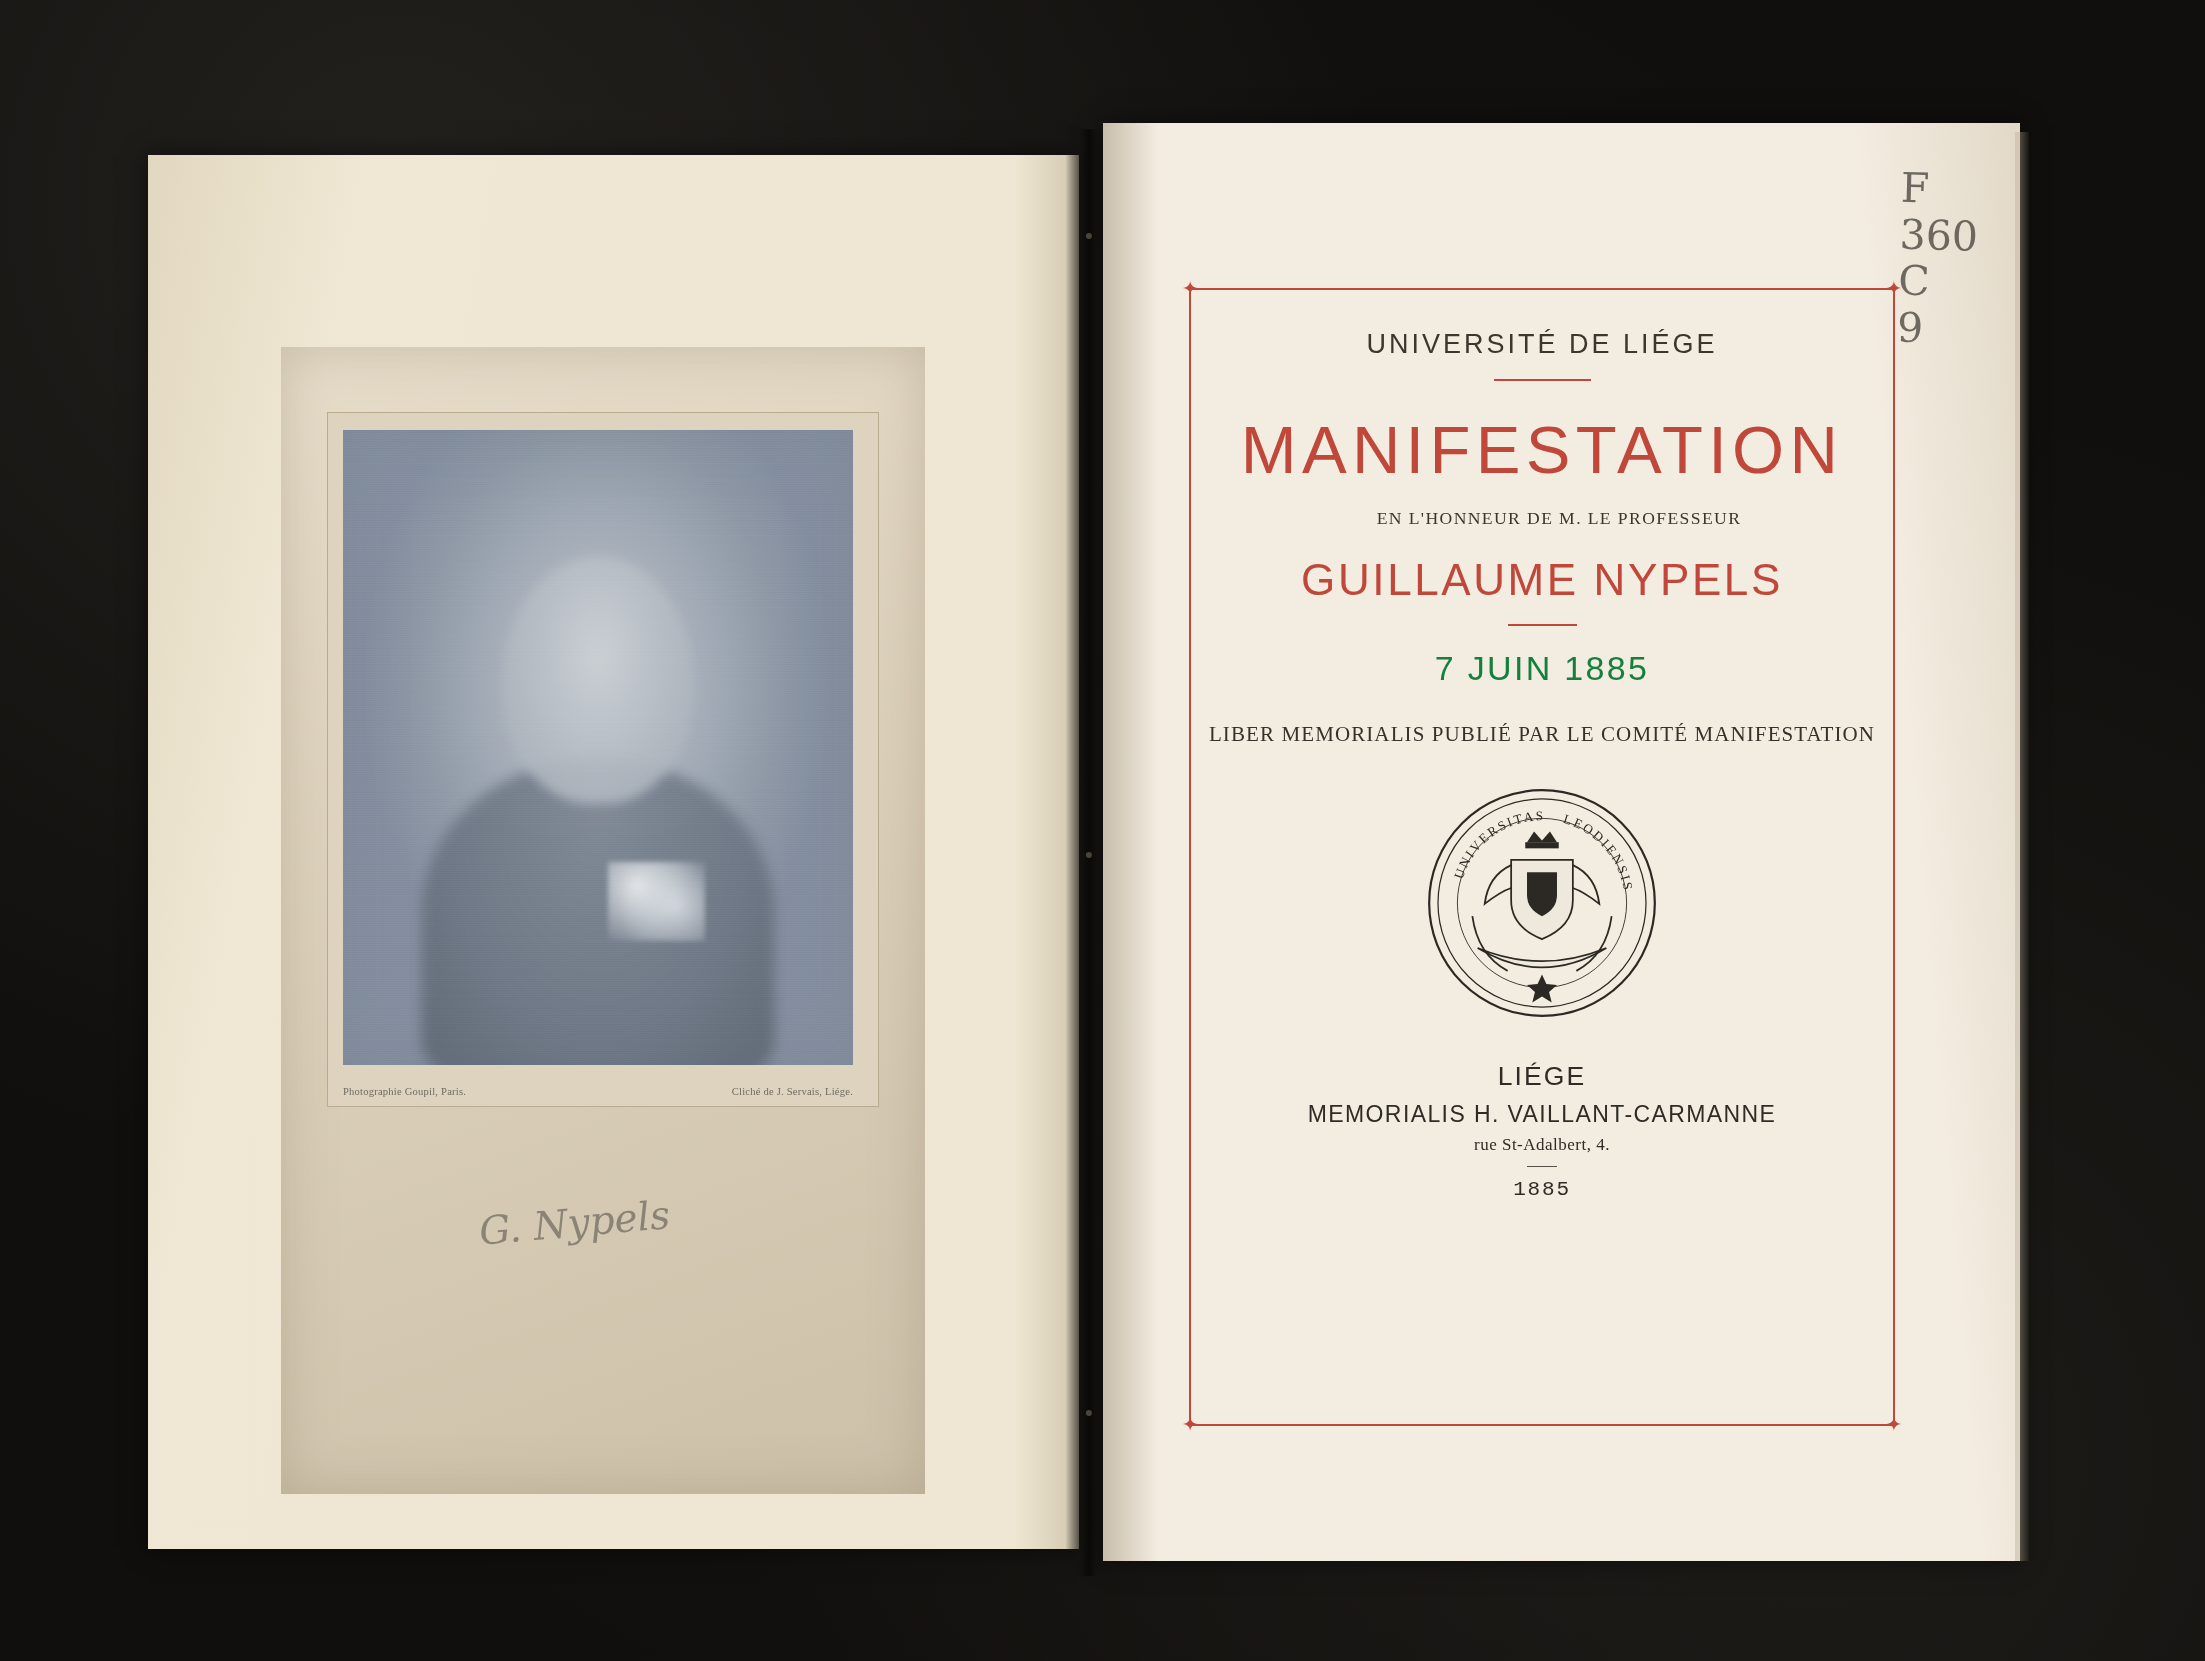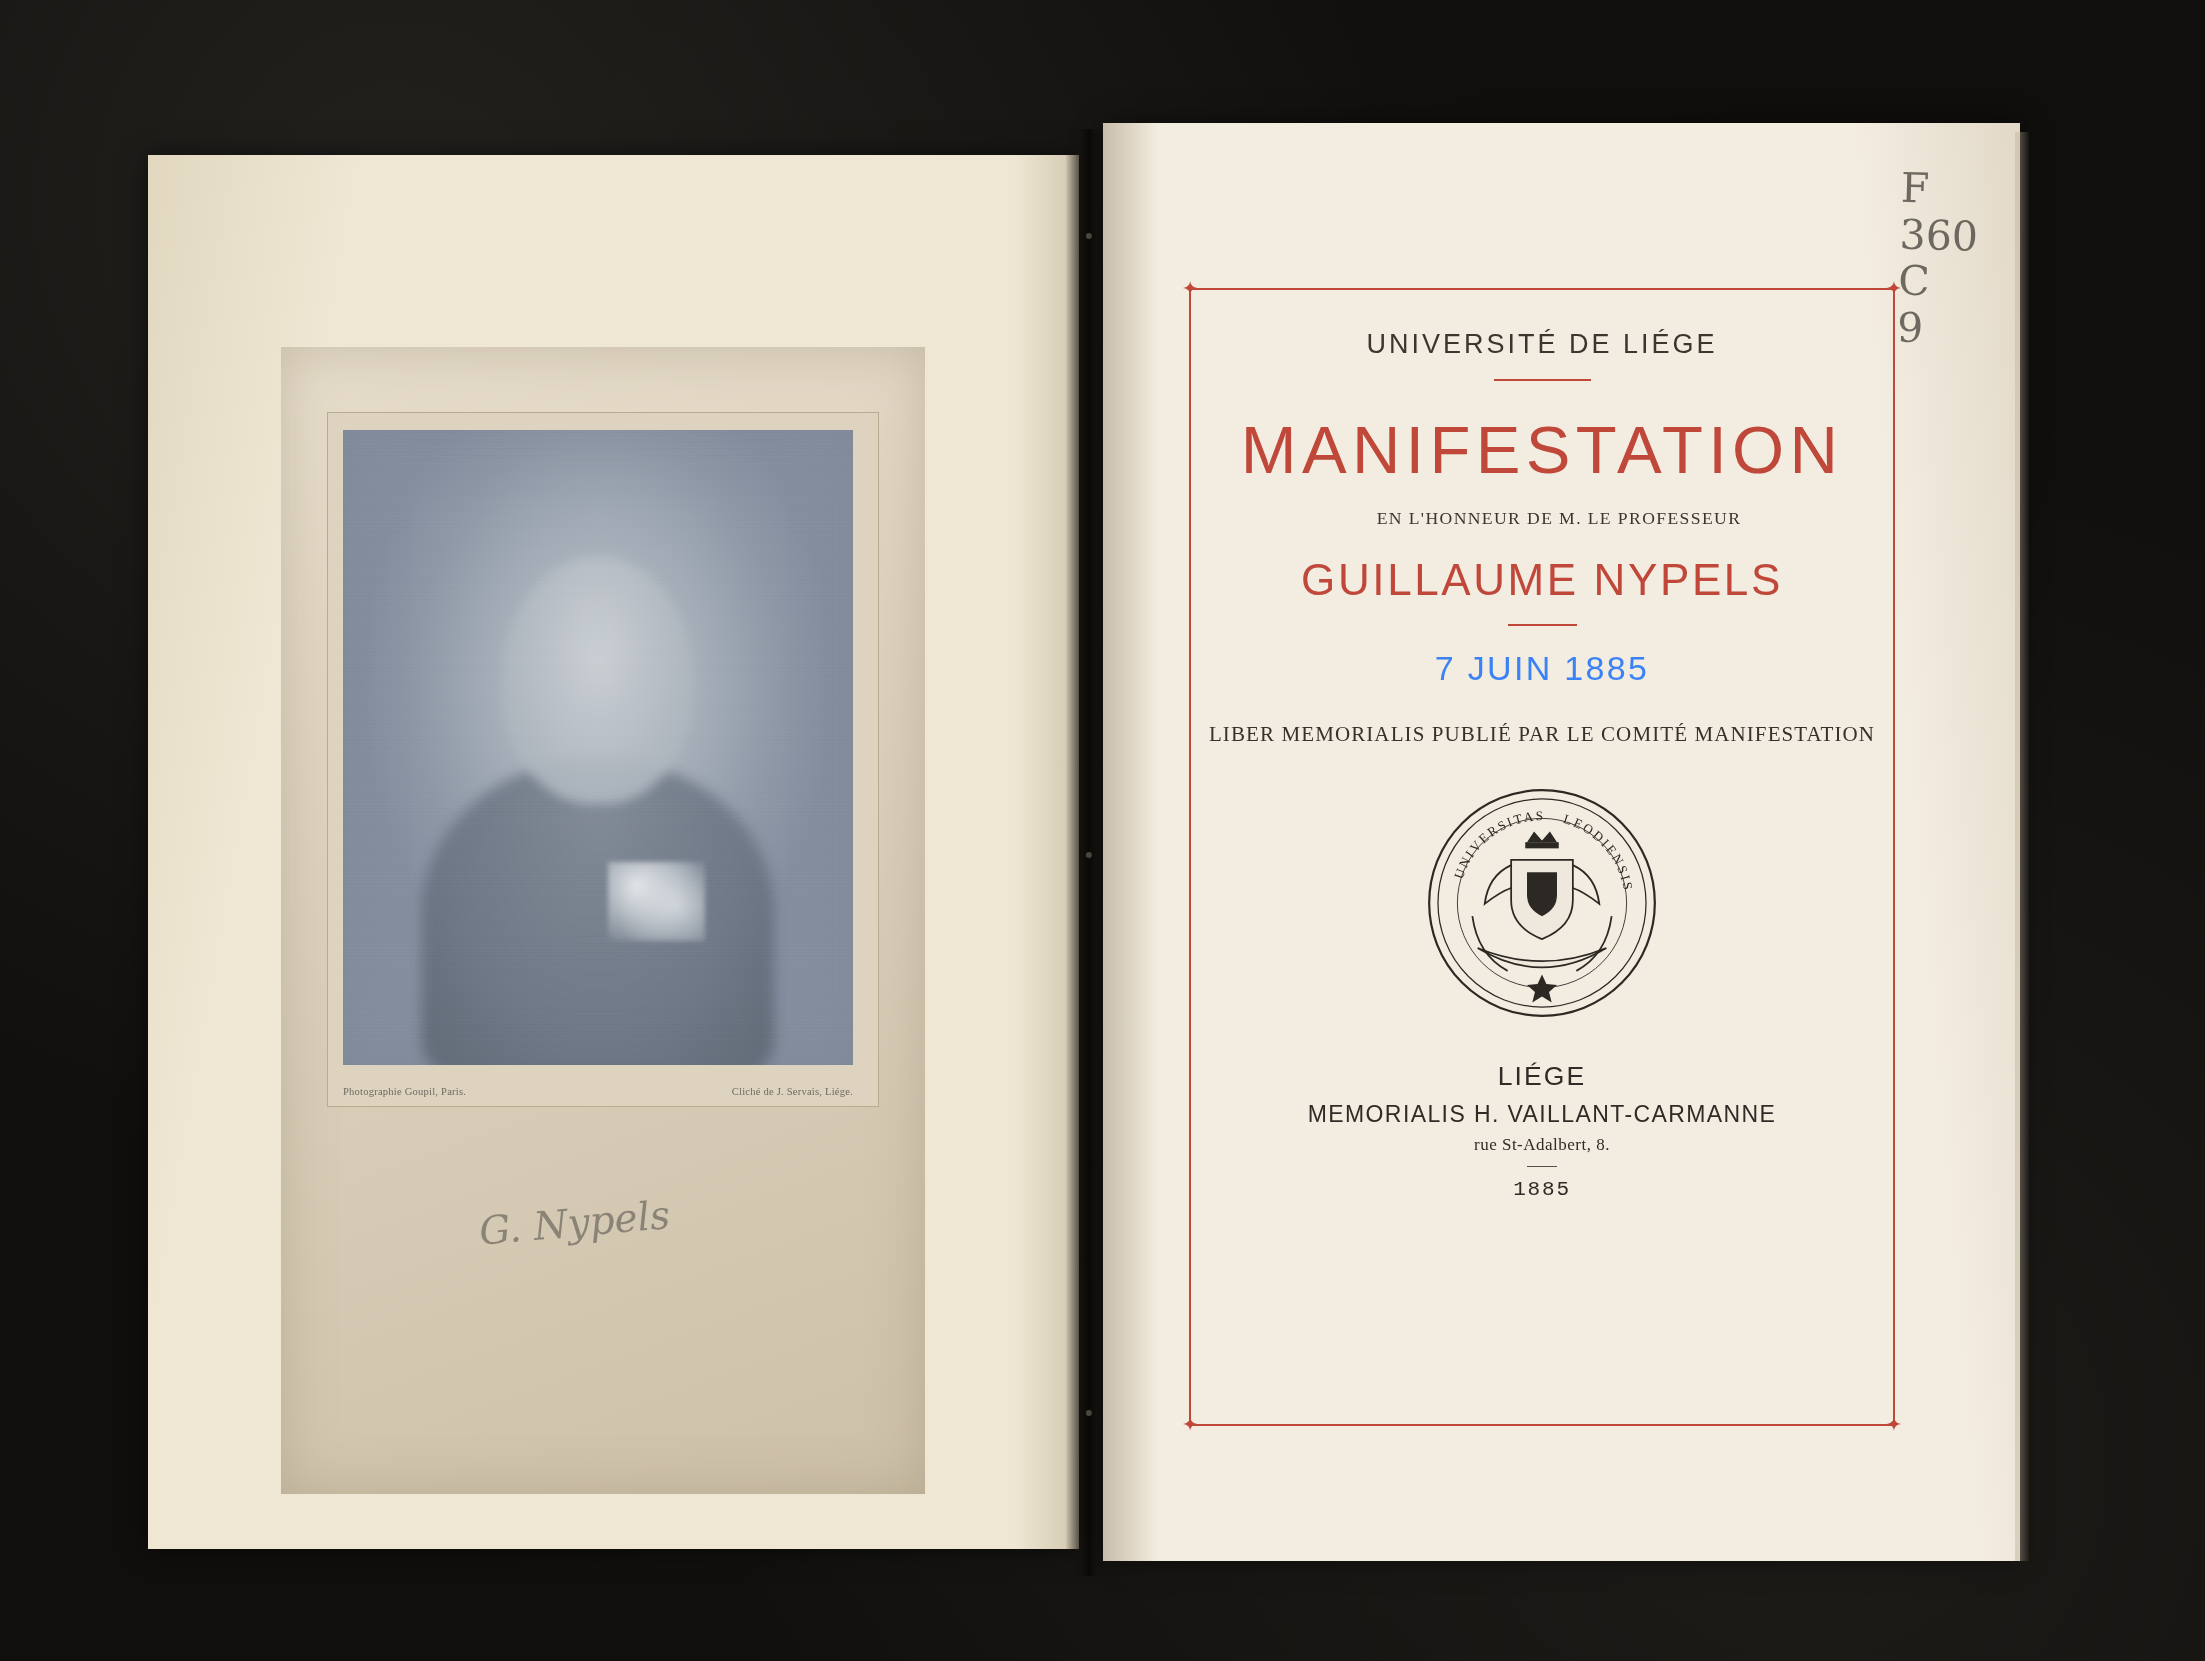--- a/index.html
+++ b/index.html
@@ -257,21 +257,21 @@
     font-family: "Liberation Sans", sans-serif;
     font-size: 44px;
     letter-spacing: 2.6px;
     color: #c0483a;
   }
   .date {
     margin-top: 23px;
     font-family: "Liberation Sans", sans-serif;
     font-size: 34px;
     letter-spacing: 2.3px;
-    color: #3b82f6;
+    color: #15803d;
   }
   .liber {
     margin-top: 34px;
     font-family: "Liberation Serif", serif;
     font-size: 21px;
     letter-spacing: 1.1px;
     color: #35312b;
   }
 
   
@@ -436,21 +436,21 @@
 
           <path d="M56 150 q6 44 40 62" fill="none" stroke="#2c2924" stroke-width="2"></path>
           <path d="M214 150 q-6 44 -40 62" fill="none" stroke="#2c2924" stroke-width="2"></path>
         </svg>
       </div>
     </div>
 
     <div class="imprint">
       <div class="city">LIÉGE</div>
       <div class="printer">MEMORIALIS H. VAILLANT-CARMANNE</div>
-      <div class="street">rue St-Adalbert, 8.</div>
+      <div class="street">rue St-Adalbert, 4.</div>
       <div class="tiny-rule"></div>
       <div class="year">1885</div>
     </div>
 
   </div>
 
   <div class="shelfmark">
     <div>F</div>
     <div>360</div>
     <div>C</div>

